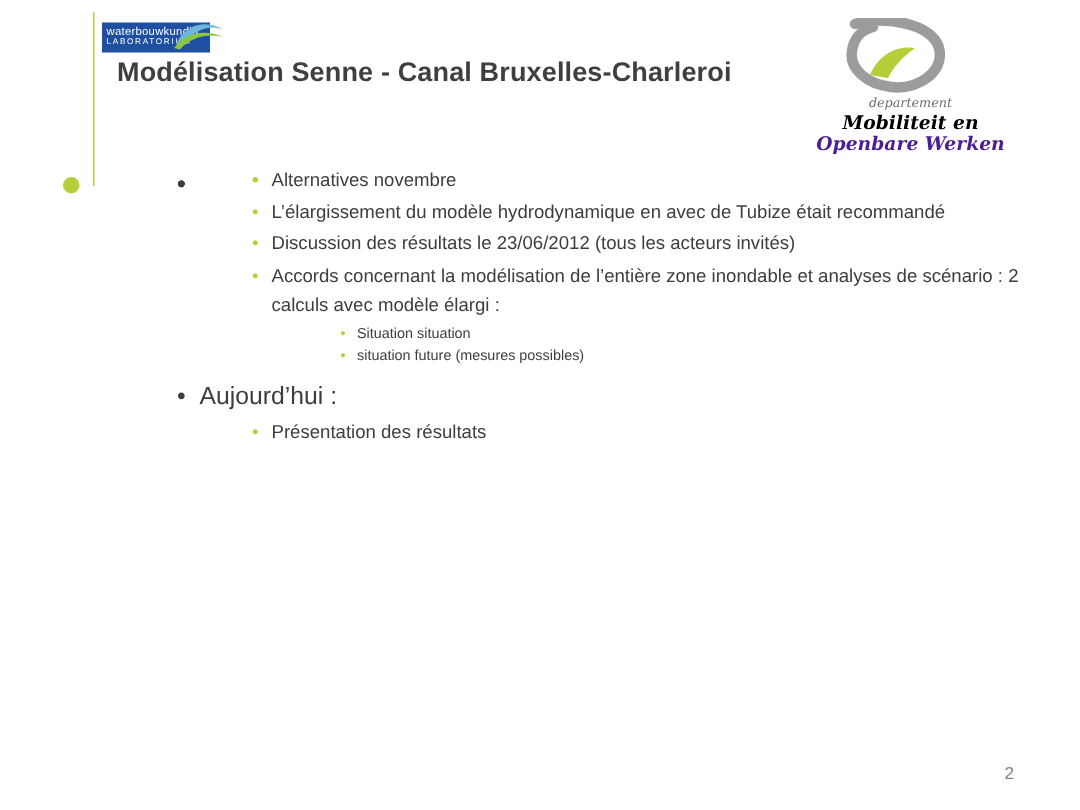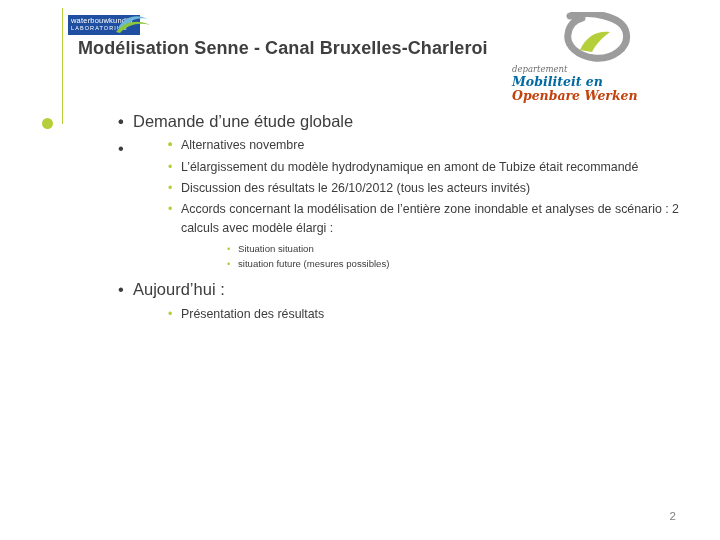--- a/index.html
+++ b/index.html
@@ -82,21 +82,21 @@
     height: 22px;
   }
 
   
   .vo-logo {
     position: absolute;
     right: 16px;
     top: 12px;
     width: 190px;
     height: 84px;
-    text-align: left;
+    text-align: center;
     text-decoration: underline;
   }
   .vo-mark {
     position: absolute;
     right: 70px;
     top: 0;
     width: 74px;
     height: 50px;
   }
   .vo-dep {
@@ -111,32 +111,32 @@
   }
   .vo-t1 {
     position: absolute;
     right: 2px;
     top: 62px;
     width: 100%;
     font-family: "DejaVu Serif", serif;
     font-style: italic;
     font-weight: bold;
     font-size: 12.5px;
-    color: #0369a1;
+    color: #000000;
   }
   .vo-t2 {
     position: absolute;
     right: 2px;
     top: 76px;
     width: 100%;
     font-family: "DejaVu Serif", serif;
     font-style: italic;
     font-weight: bold;
     font-size: 12.5px;
-    color: #c2410c;
+    color: #4c1d95;
   }
 
   
   .title {
     position: absolute;
     left: 78px;
     top: 38px;
     width: 520px;
     font-size: 18px;
     font-weight: bold;
@@ -256,44 +256,43 @@
 
   <div class="body">
     <ul class="lvl1">
 
       <li>
         <span class="bullet">•</span>
       </li>
 
       <li>
         <span class="bullet">•</span>
-        <span>Demande d’une étude globale</span>
       </li>
 
       <li>
         <span class="bullet">•</span>
 
         <ul class="lvl2">
           <li>
             <span class="bullet">•</span>
           </li>
           <li>
             <span class="bullet">•</span>
           </li>
           <li>
             <span class="bullet">•</span>
             <span>Alternatives novembre</span>
           </li>
           <li>
             <span class="bullet">•</span>
-            <span>L’élargissement du modèle hydrodynamique en amont de Tubize était recommandé</span>
-          </li>
-          <li>
-            <span class="bullet">•</span>
-            <span>Discussion des résultats le 26/10/2012 (tous les acteurs invités)</span>
+            <span>L’élargissement du modèle hydrodynamique en avec de Tubize était recommandé</span>
+          </li>
+          <li>
+            <span class="bullet">•</span>
+            <span>Discussion des résultats le 23/06/2012 (tous les acteurs invités)</span>
           </li>
           <li>
             <span class="bullet">•</span>
             <span>Accords concernant la modélisation de l’entière zone inondable et analyses de scénario : 2 calculs avec modèle élargi :</span>
 
             <ul class="lvl3">
               <li>
                 <span class="bullet">•</span>
                 <span>Situation situation</span>
               </li>

